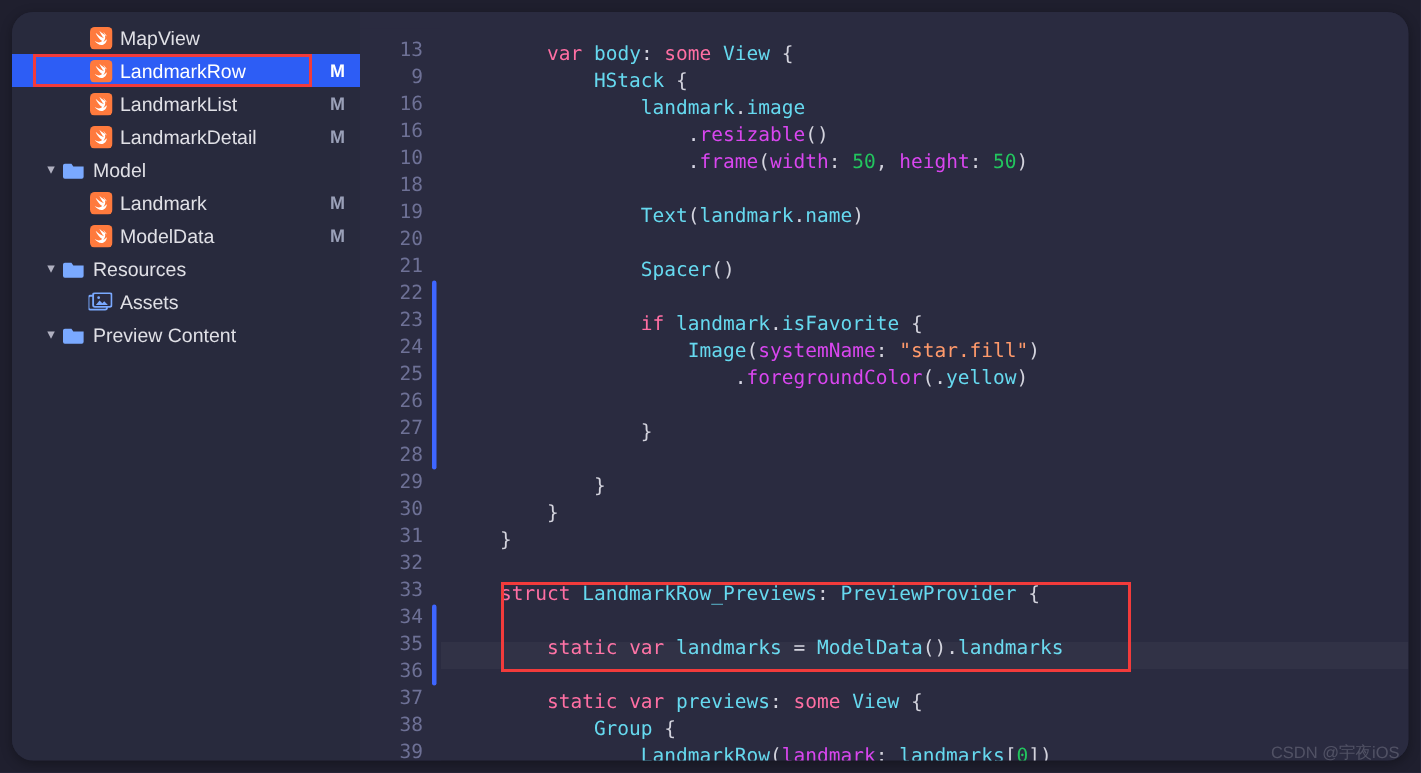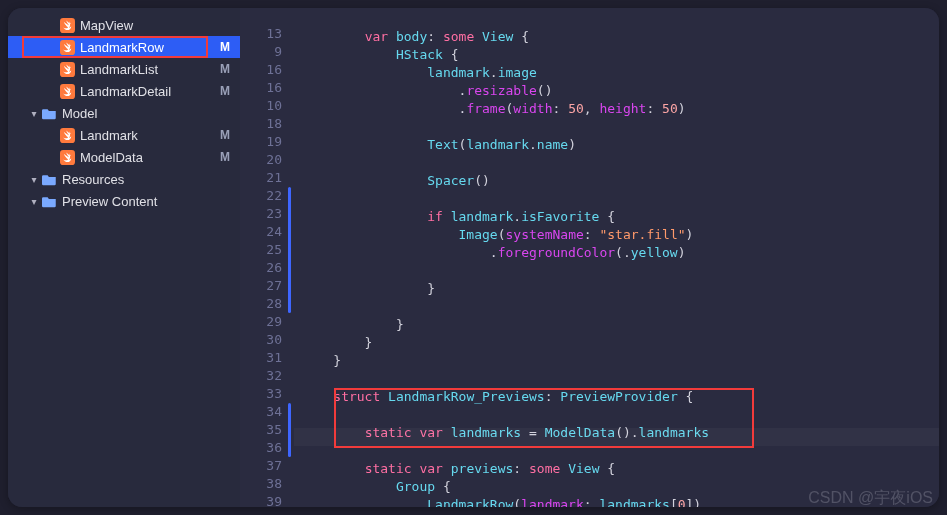--- a/index.html
+++ b/index.html
@@ -112,32 +112,32 @@
   .current-line {
     position: absolute;
     left: 0; right: 0;
     height: 18px;
     background: rgba(255,255,255,0.035);
   }
   .k  { color: #ff6fa3; }   
   .t  { color: #66d9ef; }   
   .fn { color: #d946ef; }   
   .s  { color: #ff9a6b; }   
-  .n  { color: #fca5a5; }   
+  .n  { color: #22c55e; }   
   .p  { color: #d3d3dd; }   
   .code-redbox {
     position: absolute;
     border: 2px solid #f23b3b;
     pointer-events: none;
   }
   .watermark {
     position: absolute;
     right: 14px;
     bottom: 6px;
-    font-size: 16px;
+    font-size: 11px;
     color: rgba(200,200,210,0.25);
     font-family: -apple-system, sans-serif;
   }
 </style>
 </head>
 <body>
 
 <div class="frame">
 
   <div class="sidebar" id="sidebar">
@@ -217,20 +217,32 @@
         <span class="status">M</span>
       </div>
       <div class="tree-row indent-1">
         <span class="chev">▾</span>
         <span class="icon">
           <svg width="15" height="13" viewBox="0 0 24 20">
             <path d="M2 3h7l2 3h11v11a2 2 0 0 1-2 2H2a2 2 0 0 1-2-2V5a2 2 0 0 1 2-2z" fill="#7aa9ff"></path>
           </svg>
         </span>
         <span class="label">Resources</span>
+        <span class="spacer"></span>
+      </div>
+      <div class="tree-row indent-2">
+        <span class="icon">
+          <svg width="16" height="13" viewBox="0 0 26 20">
+            <rect x="0" y="3" width="20" height="15" rx="2" fill="none" stroke="#7aa9ff" stroke-width="2"></rect>
+            <rect x="5" y="0" width="20" height="15" rx="2" fill="#2a2b40" stroke="#7aa9ff" stroke-width="2"></rect>
+            <circle cx="11" cy="5" r="1.5" fill="#7aa9ff"></circle>
+            <path d="M8 13l4-5 3 3 2-2 4 4H8z" fill="#7aa9ff"></path>
+          </svg>
+        </span>
+        <span class="label">Assets</span>
         <span class="spacer"></span>
       </div>
       <div class="tree-row indent-1">
         <span class="chev">▾</span>
         <span class="icon">
           <svg width="15" height="13" viewBox="0 0 24 20">
             <path d="M2 3h7l2 3h11v11a2 2 0 0 1-2 2H2a2 2 0 0 1-2-2V5a2 2 0 0 1 2-2z" fill="#7aa9ff"></path>
           </svg>
         </span>
         <span class="label">Preview Content</span>

